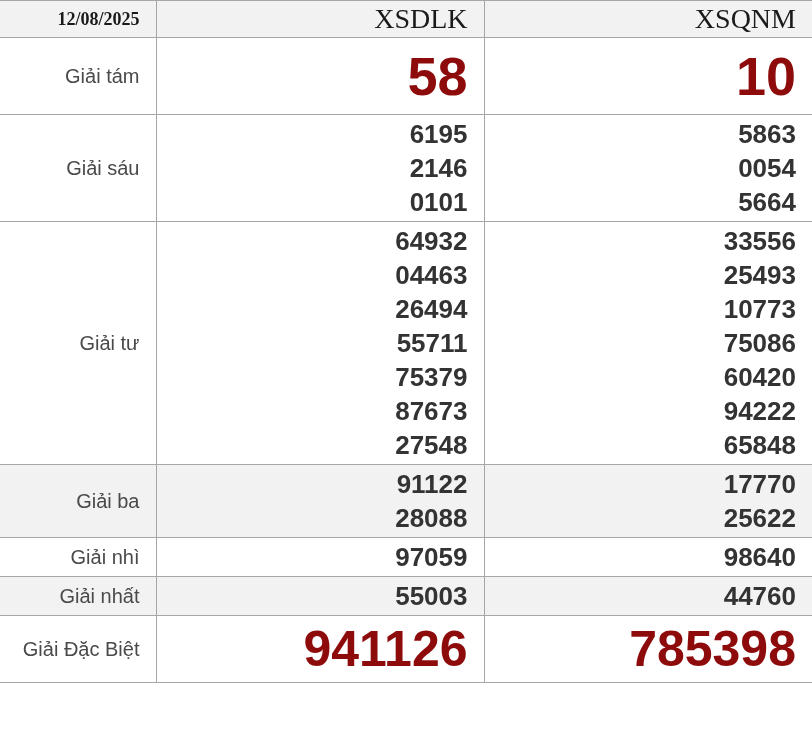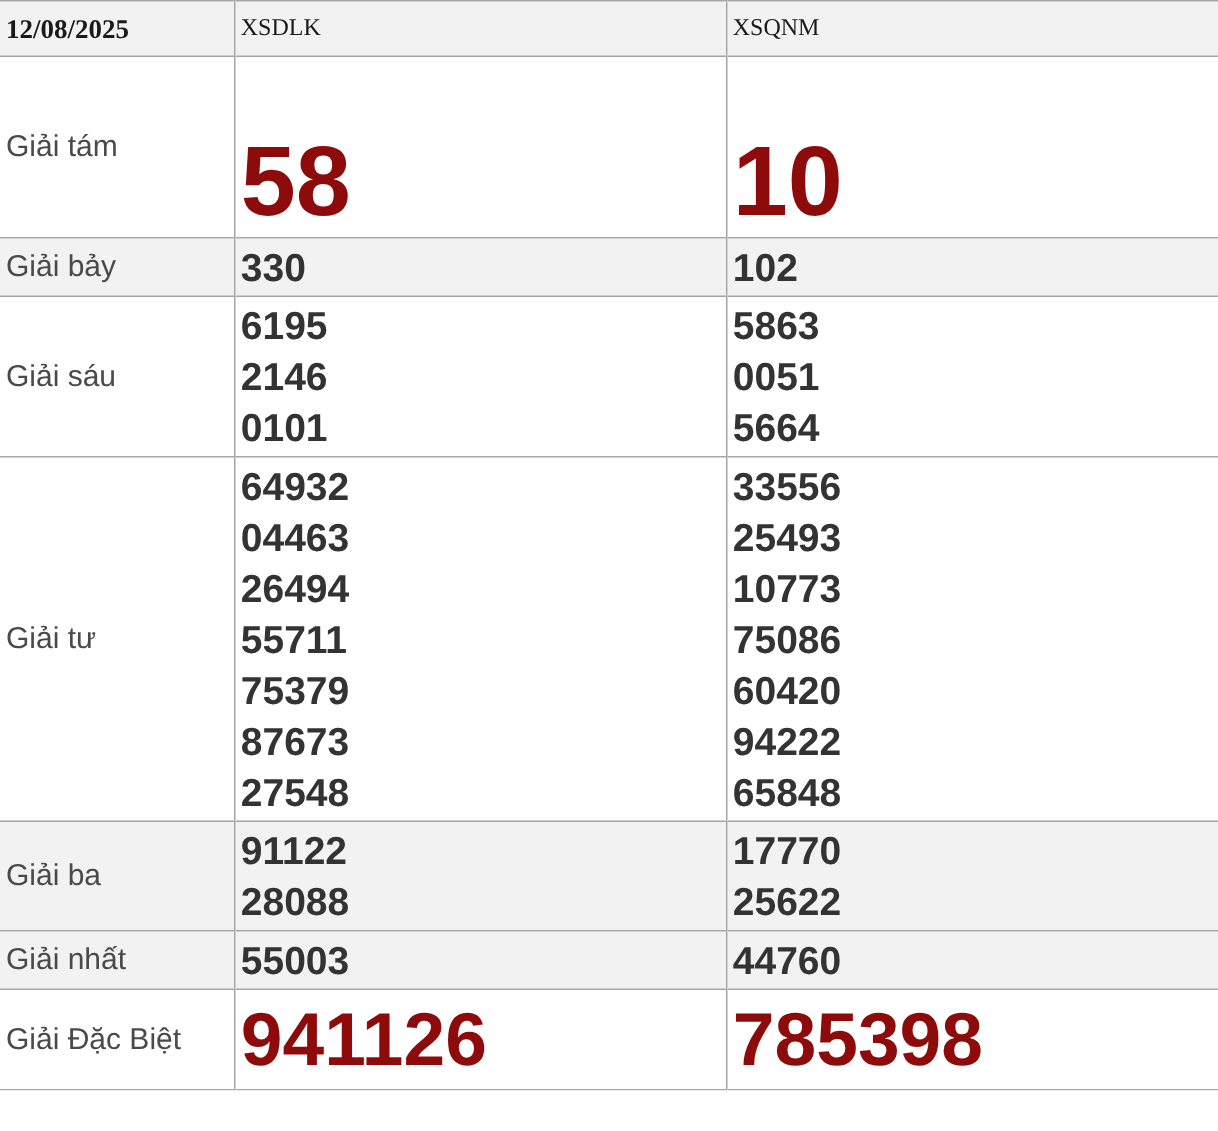--- a/index.html
+++ b/index.html
@@ -18,56 +18,55 @@
     border-collapse:collapse;
     table-layout:fixed;
     background:var(--row-bg);
   }
   col.c1{width:156px;}
   col.c2{width:328px;}
   col.c3{width:328px;}
   td{
     border-top:1px solid var(--border);
     border-bottom:1px solid var(--border);
-    text-align:left;
+    text-align:right;
     vertical-align:middle;
-    padding:2px 4px;
+    padding:2px 16px;
     overflow:hidden;
   }
   td + td{border-left:1px solid var(--border);}
   tr.alt{background:var(--alt-row-bg);}
   .header-row td{height:32px;}
   .date-cell{
     font-family:"Liberation Serif", serif;
     font-weight:bold;
     font-size:18px;
     color:var(--header-text);
   }
   .station-cell{
     font-family:"Liberation Serif", serif;
     font-weight:normal;
-    font-size:16px;
+    font-size:28px;
     color:var(--header-text);
   }
   .label-cell{
     font-size:20px;
     color:var(--label-text);
     margin-left:23px;
   }
   .value-cell .num{
     font-weight:bold;
     font-size:26px;
     line-height:34px;
     color:var(--number-text);
   }
   .value-cell.hero .num{
-    font-size:66px;
+    font-size:54px;
     line-height:72px;
     color:var(--accent-red);
-    margin-top:44px;
   }
   .value-cell.special .num{
     font-size:50px;
     line-height:62px;
     color:var(--accent-red);
   }
 </style>
 </head>
 <body>
 
@@ -87,39 +86,30 @@
   <tbody id="prize-rows">
       <tr>
         <td class="label-cell">Giải tám</td>
         <td class="value-cell hero">
           <div class="num">58</div>
         </td>
         <td class="value-cell hero">
           <div class="num">10</div>
         </td>
       </tr>
-      <tr class="alt">
-        <td class="label-cell">Giải bảy</td>
-        <td class="value-cell normal">
-          <div class="num">330</div>
-        </td>
-        <td class="value-cell normal">
-          <div class="num">102</div>
-        </td>
-      </tr>
       <tr>
         <td class="label-cell">Giải sáu</td>
         <td class="value-cell normal">
           <div class="num">6195</div>
           <div class="num">2146</div>
           <div class="num">0101</div>
         </td>
         <td class="value-cell normal">
           <div class="num">5863</div>
-          <div class="num">0051</div>
+          <div class="num">0054</div>
           <div class="num">5664</div>
         </td>
       </tr>
       <tr>
         <td class="label-cell">Giải tư</td>
         <td class="value-cell normal">
           <div class="num">64932</div>
           <div class="num">04463</div>
           <div class="num">26494</div>
           <div class="num">55711</div>
@@ -141,20 +131,29 @@
         <td class="label-cell">Giải ba</td>
         <td class="value-cell normal">
           <div class="num">91122</div>
           <div class="num">28088</div>
         </td>
         <td class="value-cell normal">
           <div class="num">17770</div>
           <div class="num">25622</div>
         </td>
       </tr>
+      <tr>
+        <td class="label-cell">Giải nhì</td>
+        <td class="value-cell normal">
+          <div class="num">97059</div>
+        </td>
+        <td class="value-cell normal">
+          <div class="num">98640</div>
+        </td>
+      </tr>
       <tr class="alt">
         <td class="label-cell">Giải nhất</td>
         <td class="value-cell normal">
           <div class="num">55003</div>
         </td>
         <td class="value-cell normal">
           <div class="num">44760</div>
         </td>
       </tr>
       <tr>

